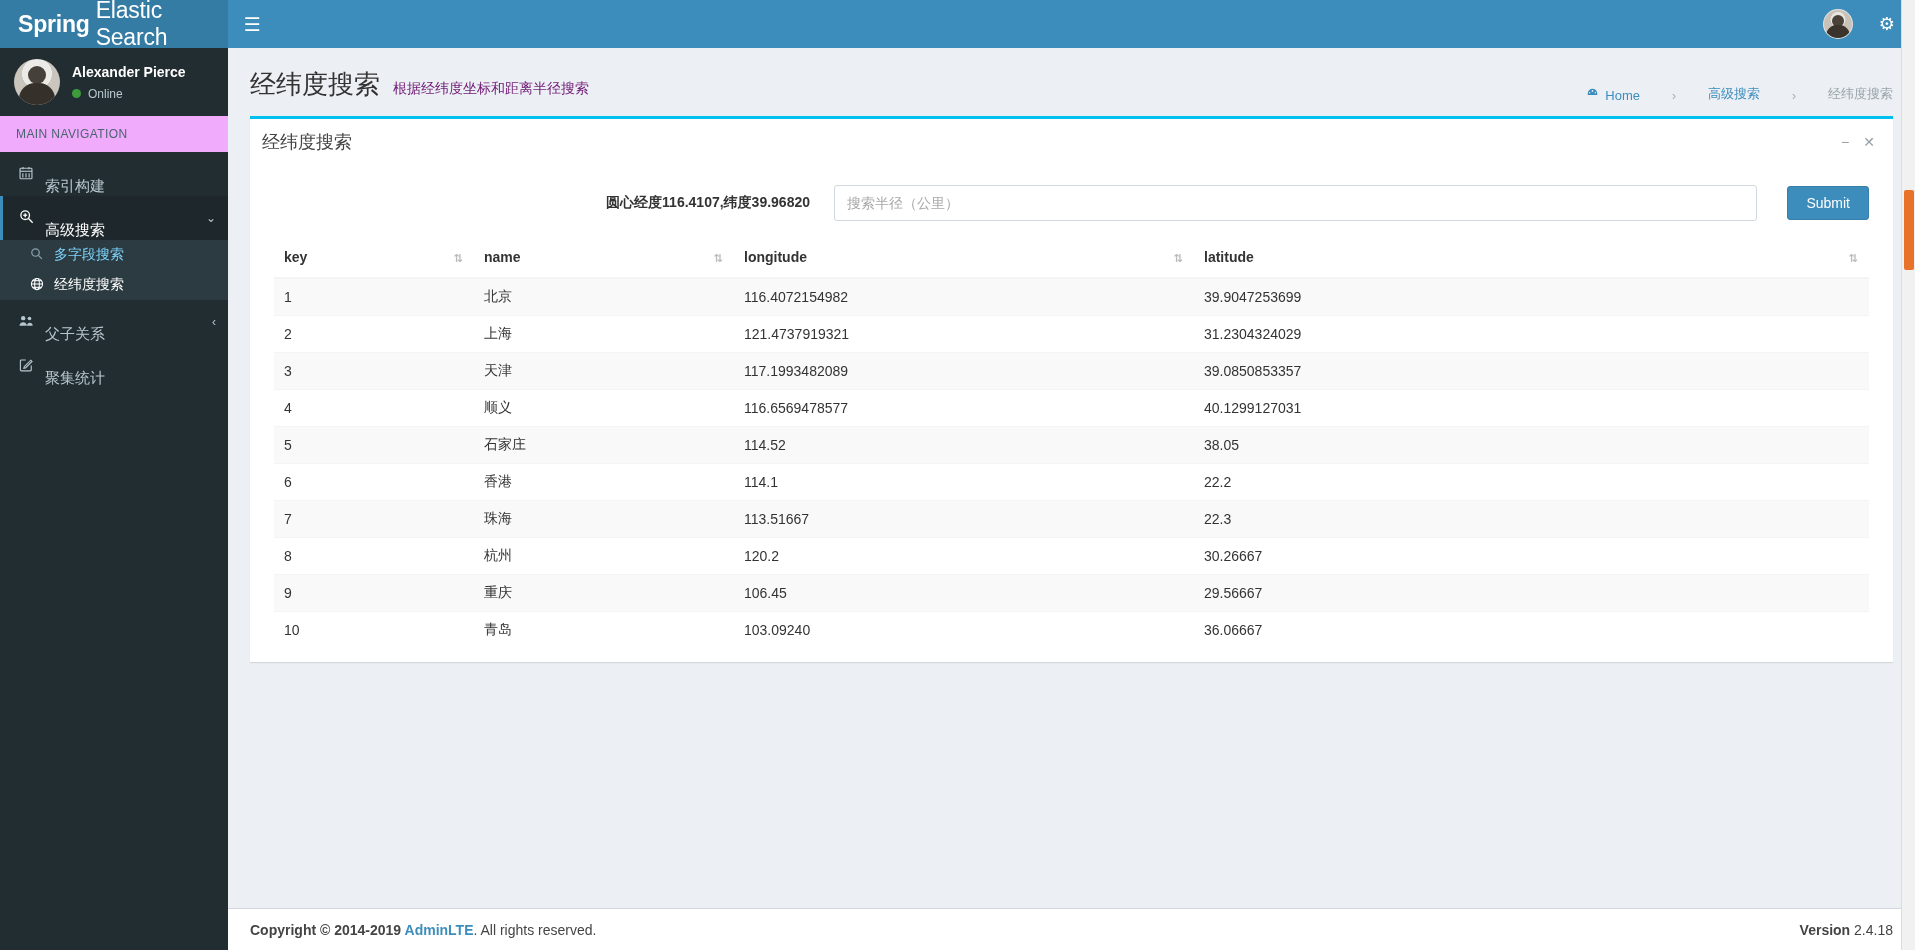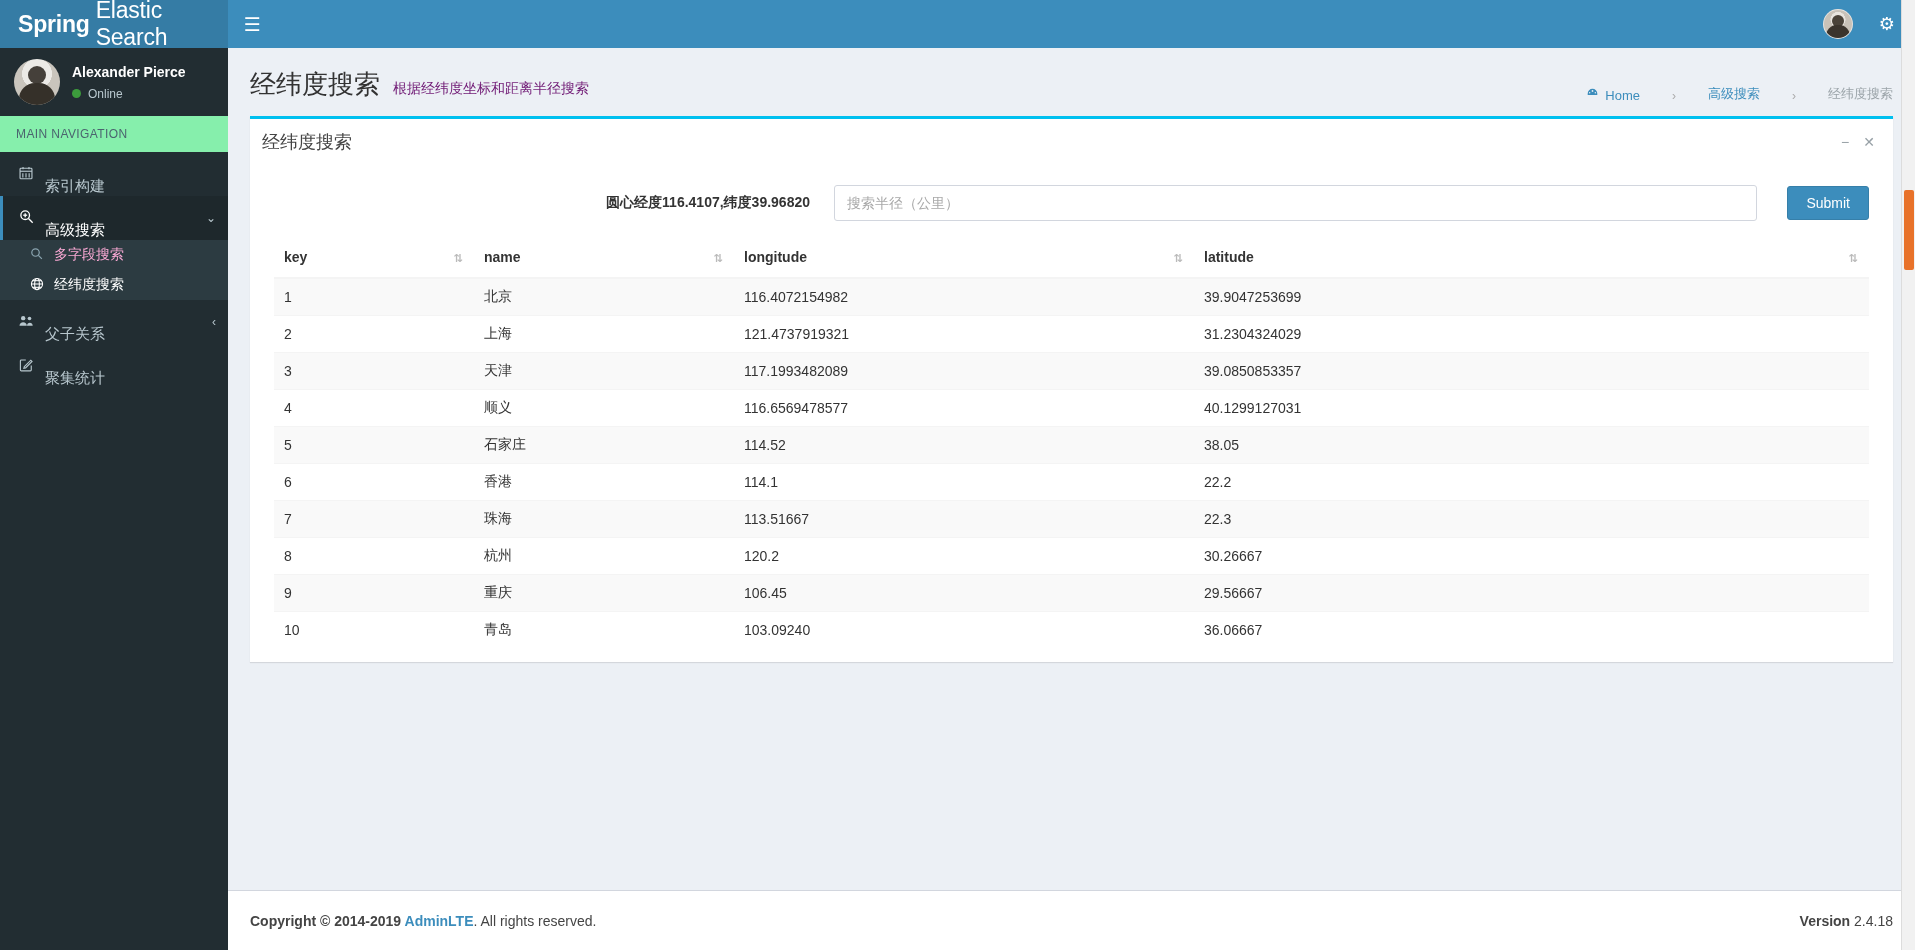--- a/index.html
+++ b/index.html
@@ -66,38 +66,38 @@
     content:""; position:absolute; left:50%; top:52%; width:36px; height:26px;
     transform: translateX(-50%); border-radius: 16px 16px 0 0; background:#353029;
   }
   .user-info { padding-left: 12px; }
   .user-name { color: #fff; font-size: 14px; font-weight: bold; line-height: 1.3; }
   .user-status { color: #b8c7ce; font-size: 12px; margin-top: 5px; display: flex; align-items: center; }
   .dot-online {
     width: 9px; height: 9px; border-radius: 50%; background: #3c9c3c; margin-right: 7px;
   }
   .sb-header {
-    color: #4b646f; background: #86efac; padding: 11px 16px 11px 16px;
+    color: #4b646f; background: #f0abfc; padding: 11px 16px 11px 16px;
     font-size: 12px; letter-spacing: .4px;
   }
   .sb-item {
     display: flex; align-items: center; height: 44px; padding: 0 12px 0 16px;
     color: #b8c7ce; font-size: 15px; cursor: pointer; position: relative;
     border-left: 3px solid transparent;
   }
   .sb-item .ico { width: 26px; font-size: 15px; flex: 0 0 26px; }
   .sb-item .lbl { flex: 1; margin-top: 24px; }
   .sb-item .caret { font-size: 12px; color: #b8c7ce; }
   .sb-item.active {
     background: #1e282c; color: #fff; border-left-color: #3c8dbc;
   }
   .sb-sub { background: #2c3b41; }
   .sb-subitem {
     display: flex; align-items: center; height: 30px; padding: 0 12px 0 30px;
-    color: #f9a8d4; font-size: 14px; cursor: pointer;
+    color: #7dd3fc; font-size: 14px; cursor: pointer;
   }
   .sb-subitem .ico { width: 24px; flex: 0 0 24px; font-size: 13px; }
   .sb-subitem.cur { color: #fff; }
 
   
   .content-wrap { position: absolute; top: 48px; left: 228px; right: 0; bottom: 0; background: #ecf0f5; }
   .content-header {
     padding: 19px 22px 14px 22px; position: relative; min-height: 52px;
   }
   .page-title { font-size: 26px; font-weight: 300; color: #333; display: inline-block; }
@@ -166,21 +166,21 @@
     border: 1px solid #ddd; border-left: 0; padding: 7px 14px; font-size: 14px;
     color: #3c8dbc; background: #fff; cursor: pointer; line-height: 1.2;
   }
   .pg:first-child { border-left: 1px solid #ddd; border-radius: 3px 0 0 3px; }
   .pg:last-child { border-radius: 0 3px 3px 0; }
   .pg.act { background: #3c8dbc; border-color: #3c8dbc; color: #fff; }
   .pg.dis { color: #777; }
 
   
   .footer {
-    position: absolute; left: 228px; right: 0; bottom: 0; height: 60px;
+    position: absolute; left: 228px; right: 0; bottom: 0; height: 42px;
     background: #fff; border-top: 1px solid #d2d6de;
     display: flex; align-items: center; padding: 0 22px; font-size: 14px; color: #444;
   }
   .footer a { color: #3c8dbc; font-weight: bold; text-decoration: none; }
   .footer .ver { margin-left: auto; }
   .footer .ver b { font-weight: bold; }
 
   
   .page-scroll {
     position: absolute; top: 0; right: 0; width: 14px; height: 950px;

